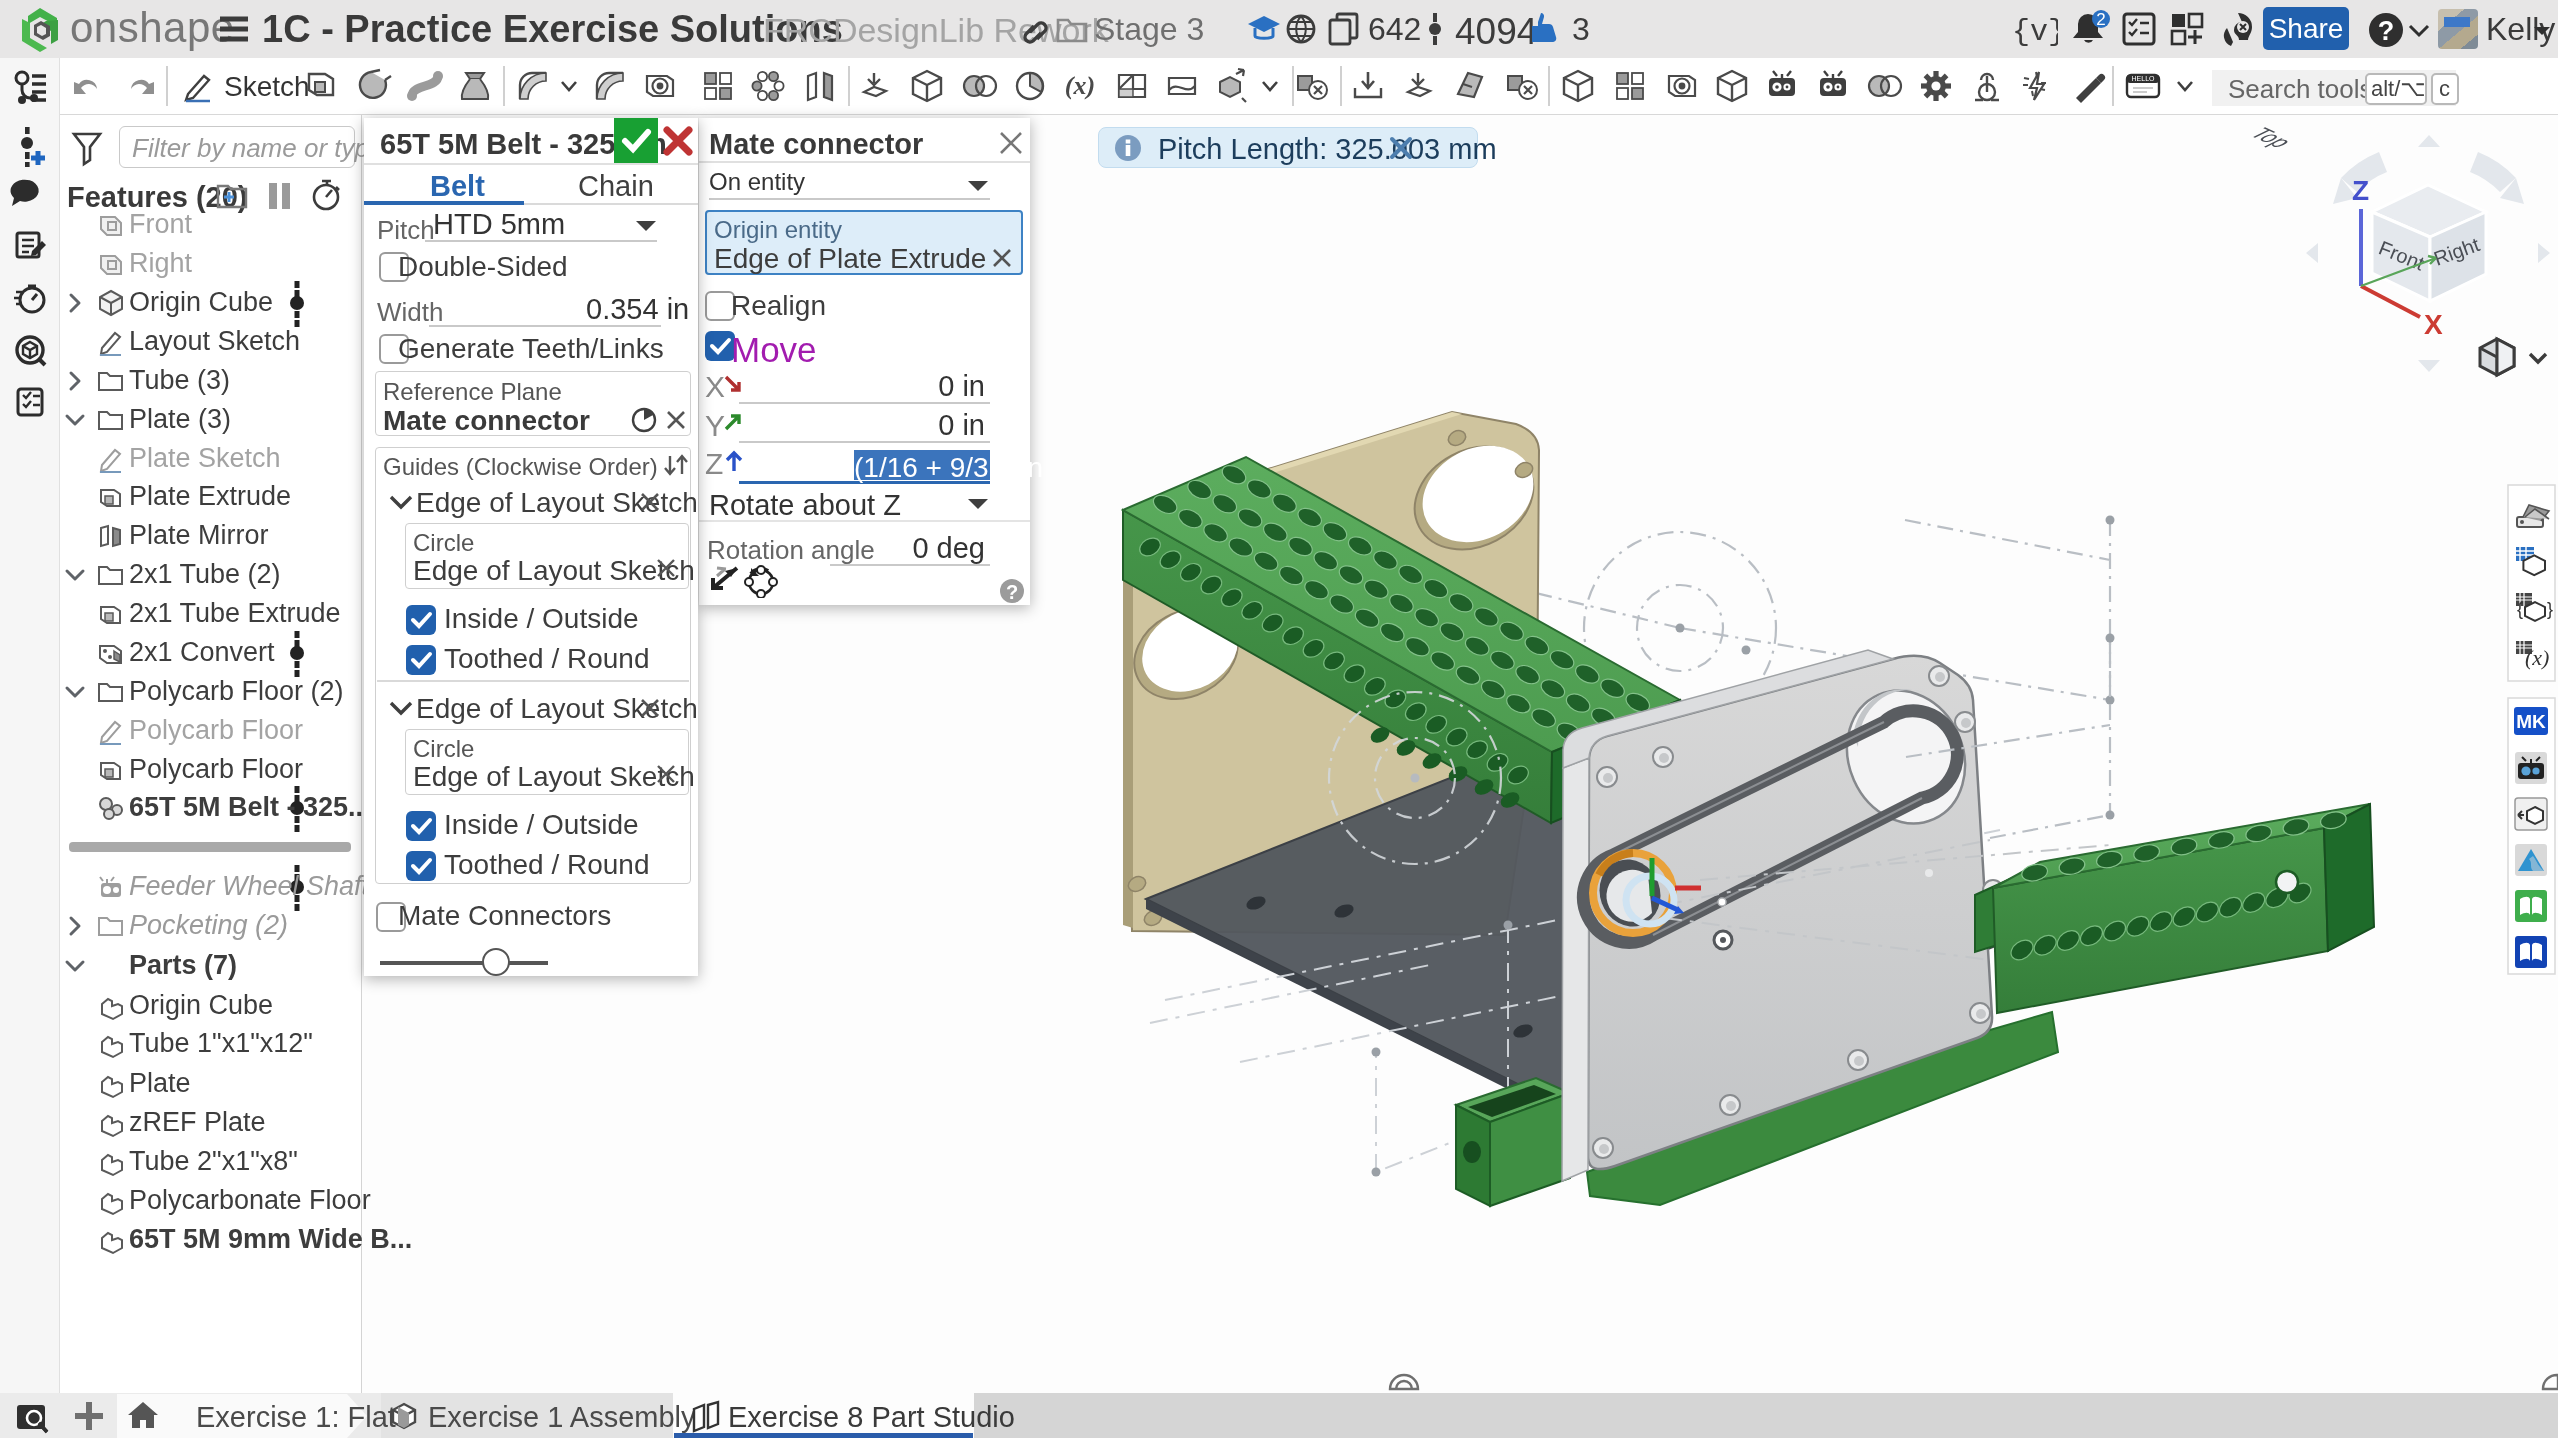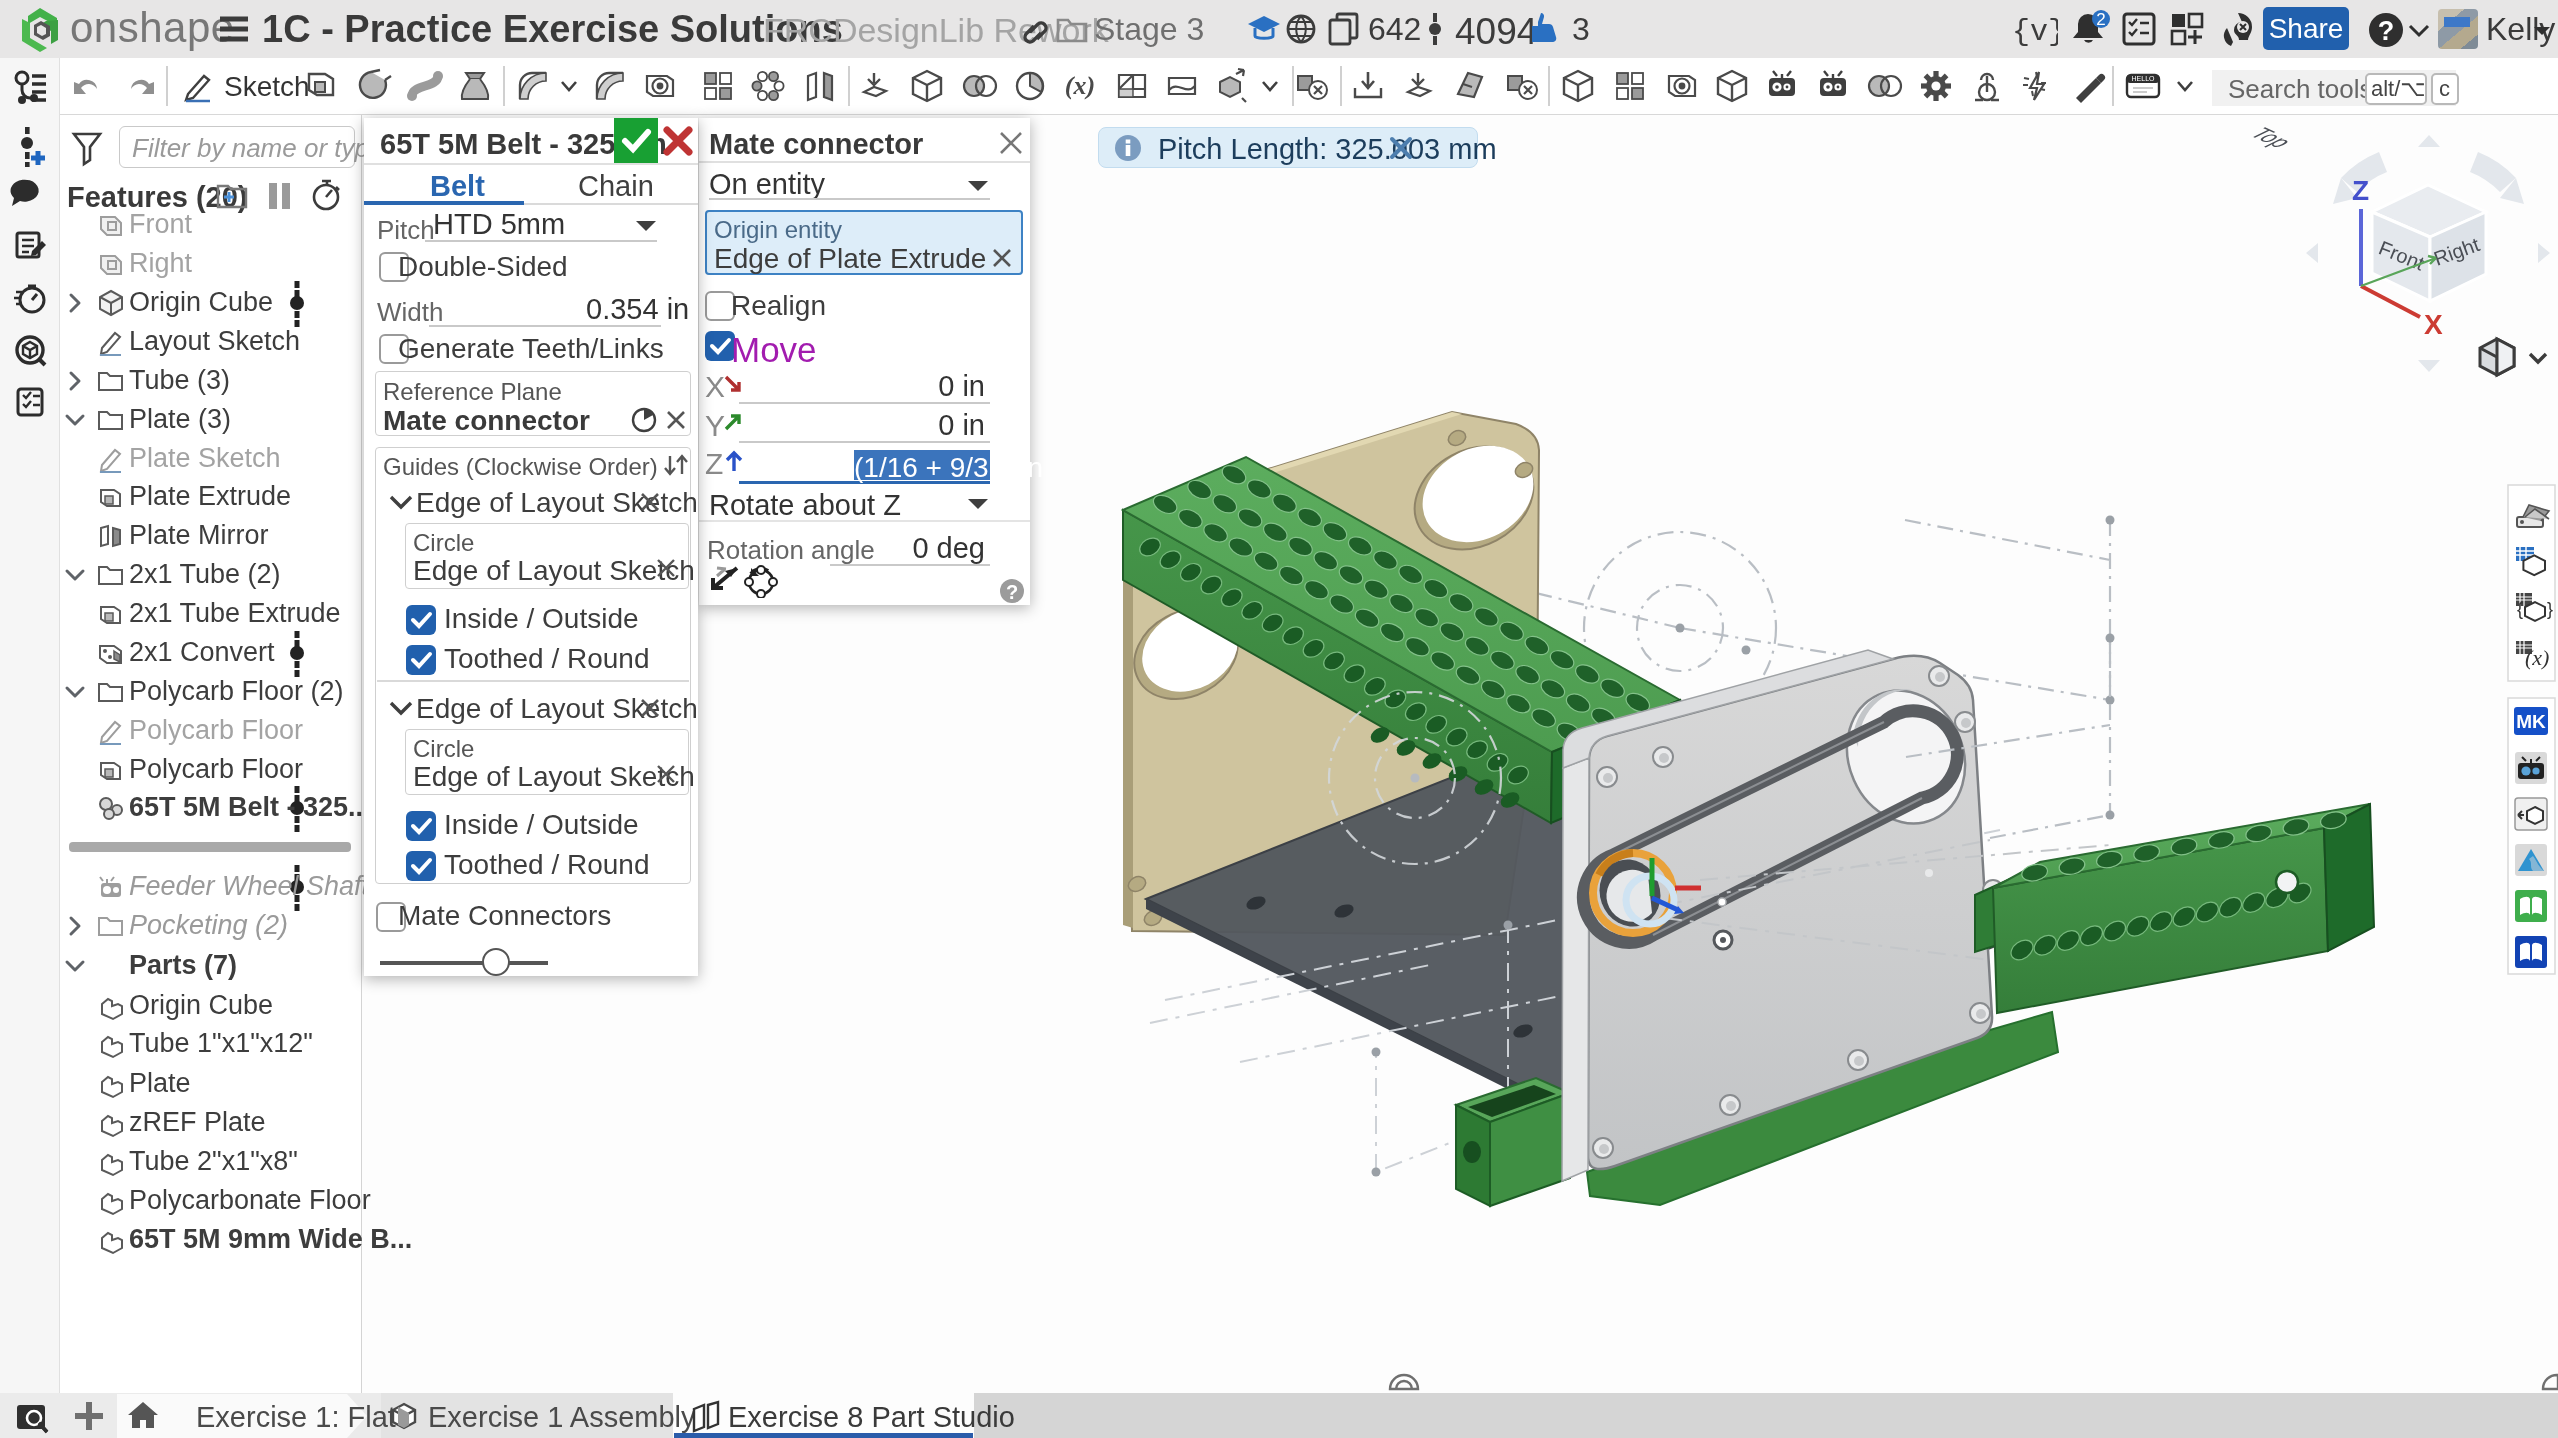--- a/index.html
+++ b/index.html
@@ -767,21 +767,21 @@
     <path d="M4,4 l16,16 M20,4 l-16,16" stroke="#555" stroke-width="2.6"></path>
   </svg><div style="position:absolute;left:405px;top:729px;width:284px;height:66px;border:1.5px solid #cfcfcf;border-radius:4px;box-sizing:border-box;z-index:31"></div><div style="position:absolute;left:413px;top:735px;font-size:24px;color:#555;z-index:31">Circle</div><div style="position:absolute;left:413px;top:761px;font-size:28px;color:#3d3d3d;z-index:31">Edge of Layout Sketch</div><svg style="position:absolute;left:655px;top:763px;z-index:31" width="22" height="22">
     <path d="M3,3 l16,16 M19,3 l-16,16" stroke="#555" stroke-width="2.4"></path>
   </svg><div style="position:absolute;left:406px;top:811px;width:30px;height:30px;border-radius:6px;background:#2160ad;z-index:31"><svg width="30" height="30">
       <path d="M7,15 l6,6 l11,-12" fill="none" stroke="#fff" stroke-width="4" stroke-linecap="round"></path>
     </svg></div><div style="position:absolute;left:444px;top:809px;font-size:28px;color:#3d3d3d;z-index:31">Inside / Outside</div><div style="position:absolute;left:406px;top:851px;width:30px;height:30px;border-radius:6px;background:#2160ad;z-index:31"><svg width="30" height="30">
       <path d="M7,15 l6,6 l11,-12" fill="none" stroke="#fff" stroke-width="4" stroke-linecap="round"></path>
     </svg></div><div style="position:absolute;left:444px;top:849px;font-size:28px;color:#3d3d3d;z-index:31">Toothed / Round</div><div style="position:absolute;left:376px;top:902px;width:30px;height:30px;border-radius:6px;border:2.5px solid #9a9a9a;background:#fff;box-sizing:border-box;z-index:31"></div><div style="position:absolute;left:398px;top:900px;font-size:28px;color:#3d3d3d;z-index:31">Mate Connectors</div><div style="position:absolute;left:380px;top:961px;width:168px;height:4px;background:#555;z-index:31"></div><div style="position:absolute;left:482px;top:948px;width:28px;height:28px;border-radius:50%;background:#fff;border:2.5px solid #555;box-sizing:border-box;z-index:32"></div>
 <div style="position:absolute;left:699px;top:118px;width:331px;height:487px;background:#fff;box-shadow:0 3px 14px rgba(0,0,0,.3);z-index:28"></div><div style="position:absolute;left:709px;top:128px;font-size:29px;font-weight:bold;color:#3a3a3a;z-index:29">Mate connector</div><svg style="position:absolute;left:998px;top:130px;z-index:29" width="26" height="26">
     <path d="M3,3 l20,20 M23,3 l-20,20" stroke="#777" stroke-width="2.6"></path>
-  </svg><div style="position:absolute;left:699px;top:161px;width:331px;height:1.5px;background:#e0e0e0;z-index:29"></div><div style="position:absolute;left:709px;top:168px;font-size:29px;color:#333;z-index:29">On entity</div><svg style="position:absolute;left:966px;top:178px;z-index:29" width="24" height="16">
+  </svg><div style="position:absolute;left:699px;top:161px;width:331px;height:1.5px;background:#e0e0e0;z-index:29"></div><div style="position:absolute;left:709px;top:168px;font-size:24px;color:#333;z-index:29">On entity</div><svg style="position:absolute;left:966px;top:178px;z-index:29" width="24" height="16">
     <path d="M2,3 l10,10 l10,-10 z" fill="#3f3f3f"></path>
   </svg><div style="position:absolute;left:709px;top:198px;width:281px;height:1.5px;background:#c9c9c9;z-index:29"></div><div style="position:absolute;left:705px;top:210px;width:318px;height:65px;background:#ddedf9;border:2px solid #3d82c4;border-radius:4px;box-sizing:border-box;z-index:29"></div><div style="position:absolute;left:714px;top:216px;font-size:24px;color:#4a6a88;z-index:29">Origin entity</div><div style="position:absolute;left:714px;top:243px;font-size:28px;color:#3d3d3d;z-index:29">Edge of Plate Extrude</div><svg style="position:absolute;left:990px;top:246px;z-index:29" width="24" height="24">
     <path d="M4,4 l16,16 M20,4 l-16,16" stroke="#555" stroke-width="2.6"></path>
   </svg><div style="position:absolute;left:705px;top:291px;width:30px;height:30px;border-radius:6px;border:2.5px solid #9a9a9a;background:#fff;box-sizing:border-box;z-index:29"></div><div style="position:absolute;left:731px;top:290px;font-size:28px;color:#3d3d3d;z-index:29">Realign</div><div style="position:absolute;left:705px;top:331px;width:30px;height:30px;border-radius:6px;background:#2160ad;z-index:29"><svg width="30" height="30">
       <path d="M7,15 l6,6 l11,-12" fill="none" stroke="#fff" stroke-width="4" stroke-linecap="round"></path>
     </svg></div><div style="position:absolute;left:731px;top:330px;font-size:35px;color:#a21caf;z-index:29">Move</div><div style="position:absolute;left:705px;top:370px;font-size:30px;color:#8a8a8a;z-index:29">X</div><svg style="position:absolute;left:723px;top:374px;z-index:29" width="26" height="24">
     <path d="M3,3 l13,13 m0,-8 v8 h-8" fill="none" stroke="#b03030" stroke-width="3.4"></path>
   </svg><div style="position:absolute;left:905px;top:370px;width:80px;font-size:29px;color:#333;text-align:right;z-index:29">0 in</div><div style="position:absolute;left:739px;top:402px;width:251px;height:1.5px;background:#c9c9c9;z-index:29"></div><div style="position:absolute;left:705px;top:409px;font-size:30px;color:#8a8a8a;z-index:29">Y</div><svg style="position:absolute;left:723px;top:413px;z-index:29" width="26" height="24">
     <path d="M3,16 l13,-13 m-8,0 h8 v8" fill="none" stroke="#2c8a2c" stroke-width="3.4"></path>
   </svg><div style="position:absolute;left:905px;top:409px;width:80px;font-size:29px;color:#333;text-align:right;z-index:29">0 in</div><div style="position:absolute;left:739px;top:441px;width:251px;height:1.5px;background:#c9c9c9;z-index:29"></div><div style="position:absolute;left:705px;top:447px;font-size:30px;color:#8a8a8a;z-index:29">Z</div><svg style="position:absolute;left:723px;top:449px;z-index:29" width="22" height="26">

